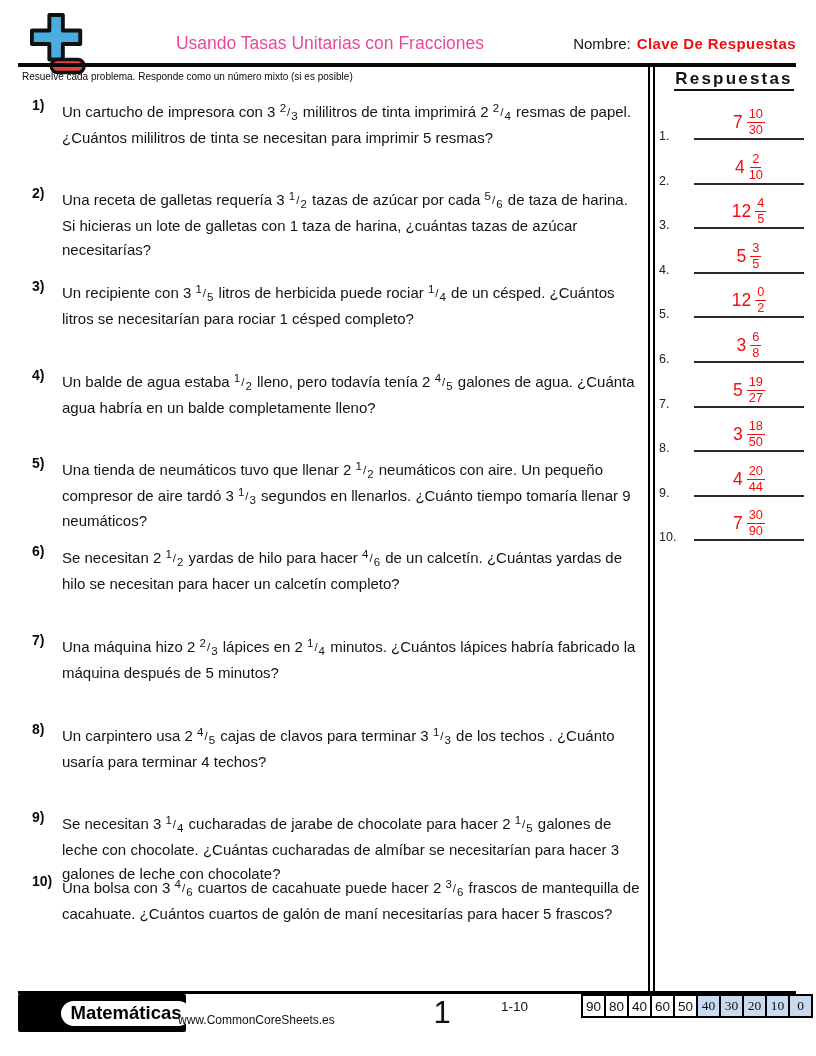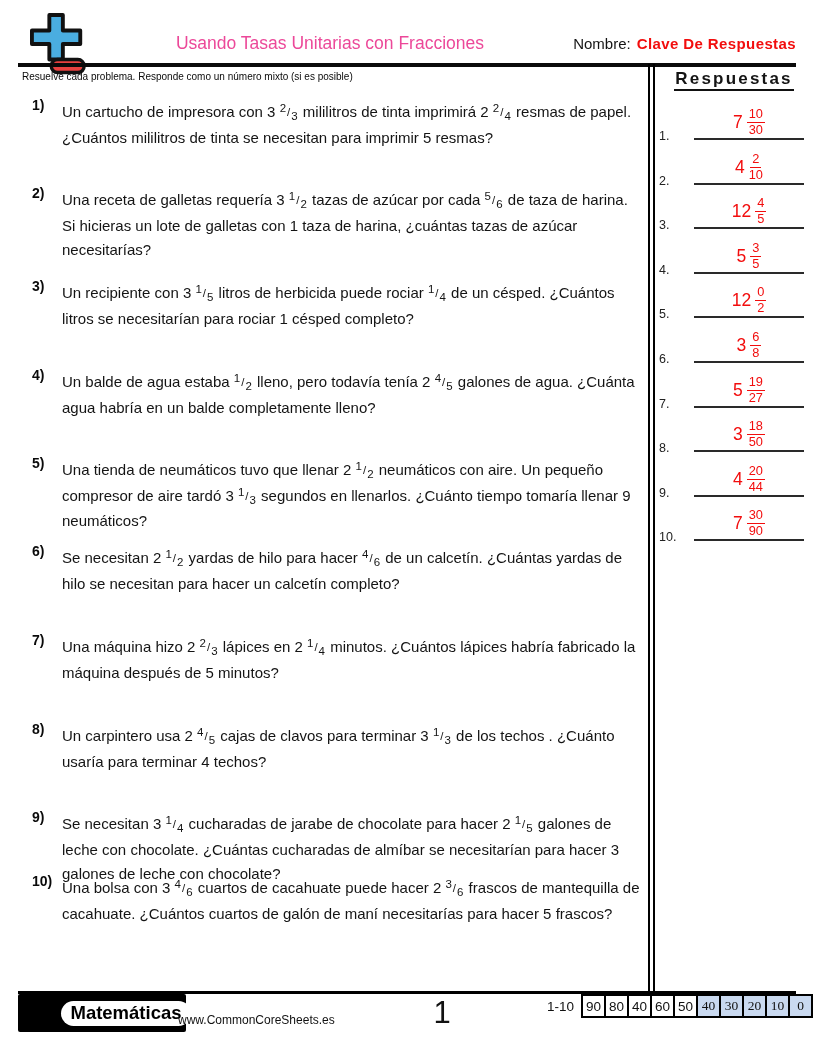--- a/index.html
+++ b/index.html
@@ -36,21 +36,21 @@
   .mfrac{display:inline-flex;flex-direction:column;align-items:center;line-height:1.08;font-size:12.8px;}
   .mfrac .mn{padding:0 2px 0.5px 2px;border-bottom:1.7px solid var(--red);}
   .mfrac .md{padding-top:0.5px;}
 
   
   .footer-rule{position:absolute;left:18px;right:20px;top:991px;height:3px;background:#000;}
   .brand{position:absolute;left:18px;top:994px;width:120px;height:38px;background:#000;border-radius:2px;display:flex;align-items:center;justify-content:center;padding-left:48px;}
   .brand-pill{background:#fff;border-radius:18px;padding:1px 9px 2px 9px;font-weight:bold;font-size:18.5px;color:#000;}
   .website{position:absolute;left:178px;top:1013px;font-size:12px;color:#111;}
   .page-num{position:absolute;left:420px;top:995px;width:44px;text-align:center;font-size:31px;color:#111;}
-  .score{position:absolute;right:3px;top:994px;display:flex;align-items:flex-start;}
+  .score{position:absolute;right:3px;top:994px;display:flex;align-items:flex-start;gap:46px;}
   .score-label{font-size:13.5px;margin-right:7px;margin-top:5px;color:#111;}
   .score-cells{display:flex;}
   .score-cell{width:25px;height:24px;box-sizing:border-box;border:2px solid #000;margin-left:-2px;display:flex;align-items:center;justify-content:center;font-size:13.5px;background:#fff;color:#111;}
   .score-cell:first-child{margin-left:0;}
   .score-cell.hl{background:var(--hl);font-family:Liberation Serif, serif;}
 </style>
 </head>
 <body>
 
 <div class="page">

